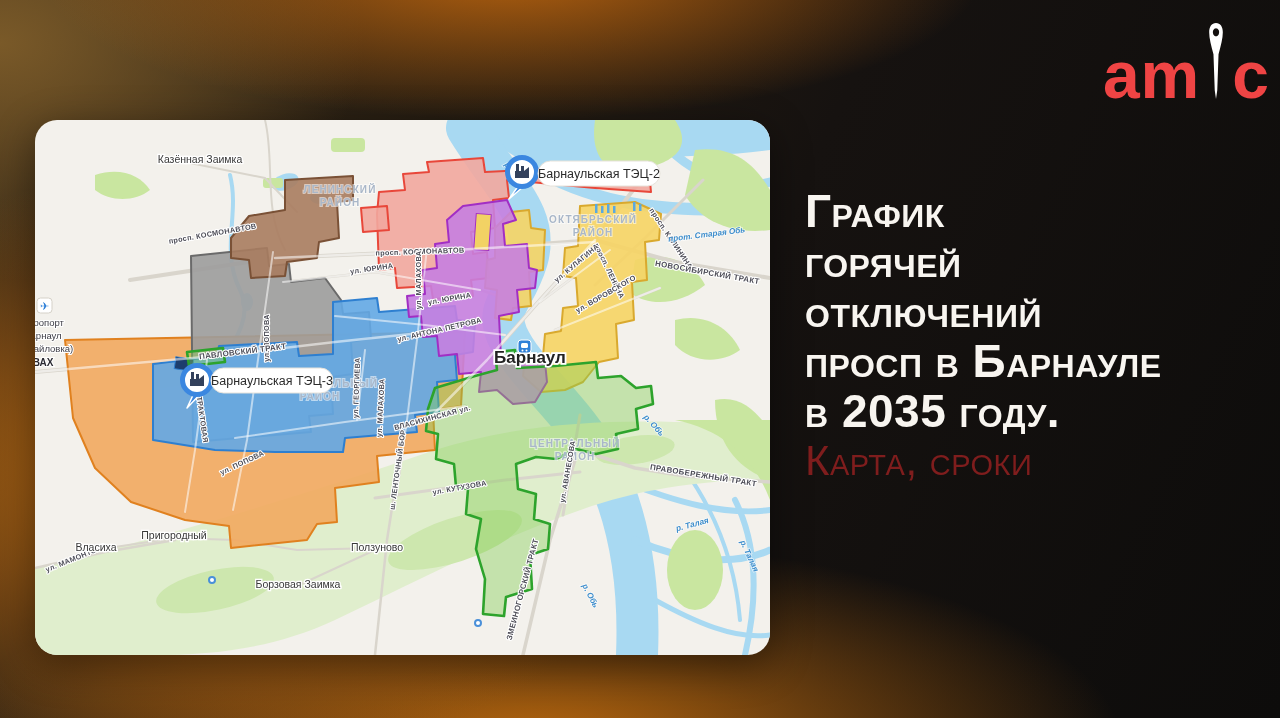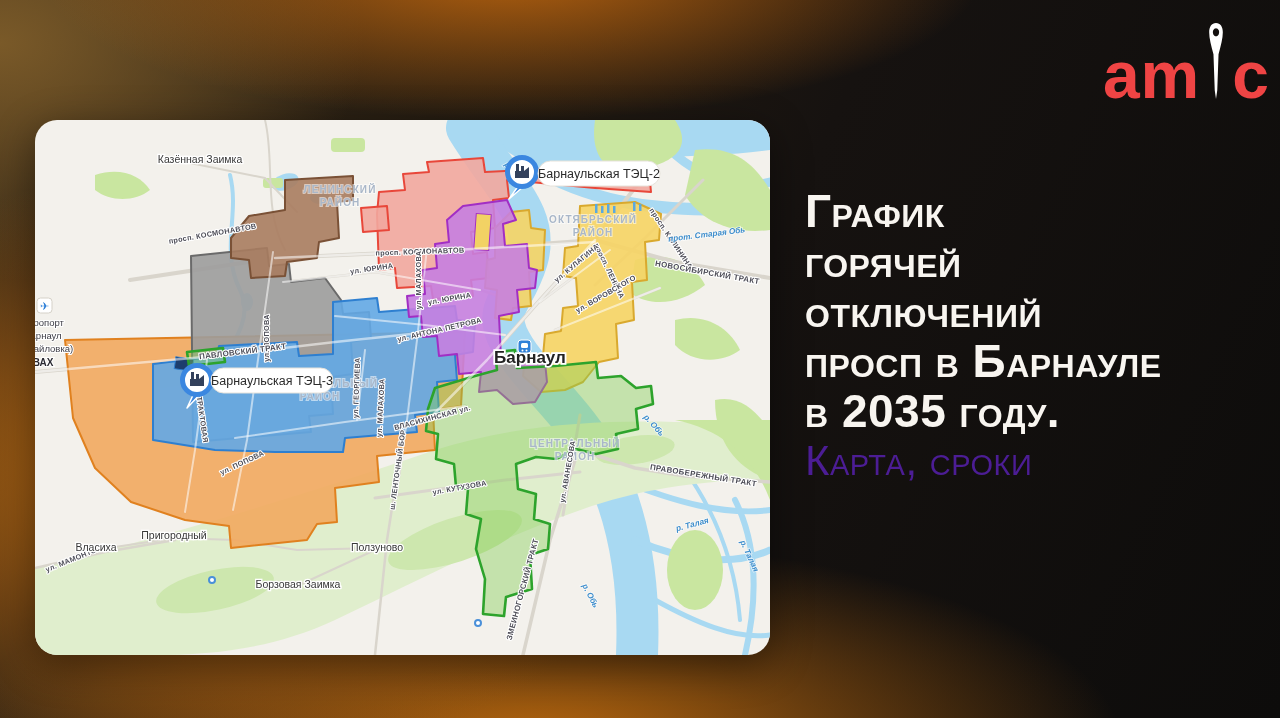--- a/index.html
+++ b/index.html
@@ -43,21 +43,21 @@
   .pill-t{font-size:12.5px;fill:#2b2b2b;text-anchor:middle;}
   .apt{font-size:9.5px;fill:#3c3c46;paint-order:stroke;stroke:#ffffff;stroke-width:2.2px;text-anchor:middle;}
   .apt-b{font-size:10px;font-weight:bold;fill:#2a2a32;}
   
   .headline{position:absolute;left:805px;top:186px;width:450px;}
   .headline .t{
     font-size:46px;line-height:50px;font-weight:bold;color:#f8f5f0;
     font-variant:small-caps;letter-spacing:.5px;display:block;
   }
   .headline .s{
-    font-size:42px;line-height:50px;font-weight:normal;color:#4c1d95;
+    font-size:42px;line-height:50px;font-weight:normal;color:#7f1d1d;
     font-variant:small-caps;letter-spacing:.5px;display:block;
   }
   
   .logo{position:absolute;right:10px;top:22px;display:flex;align-items:flex-end;color:#ef4444;}
   .logo span{font-size:66px;font-weight:bold;line-height:0.78;letter-spacing:1px;}
   .logo svg{margin:0 5px 1px 5px;}
 </style>
 </head>
 <body>
 

